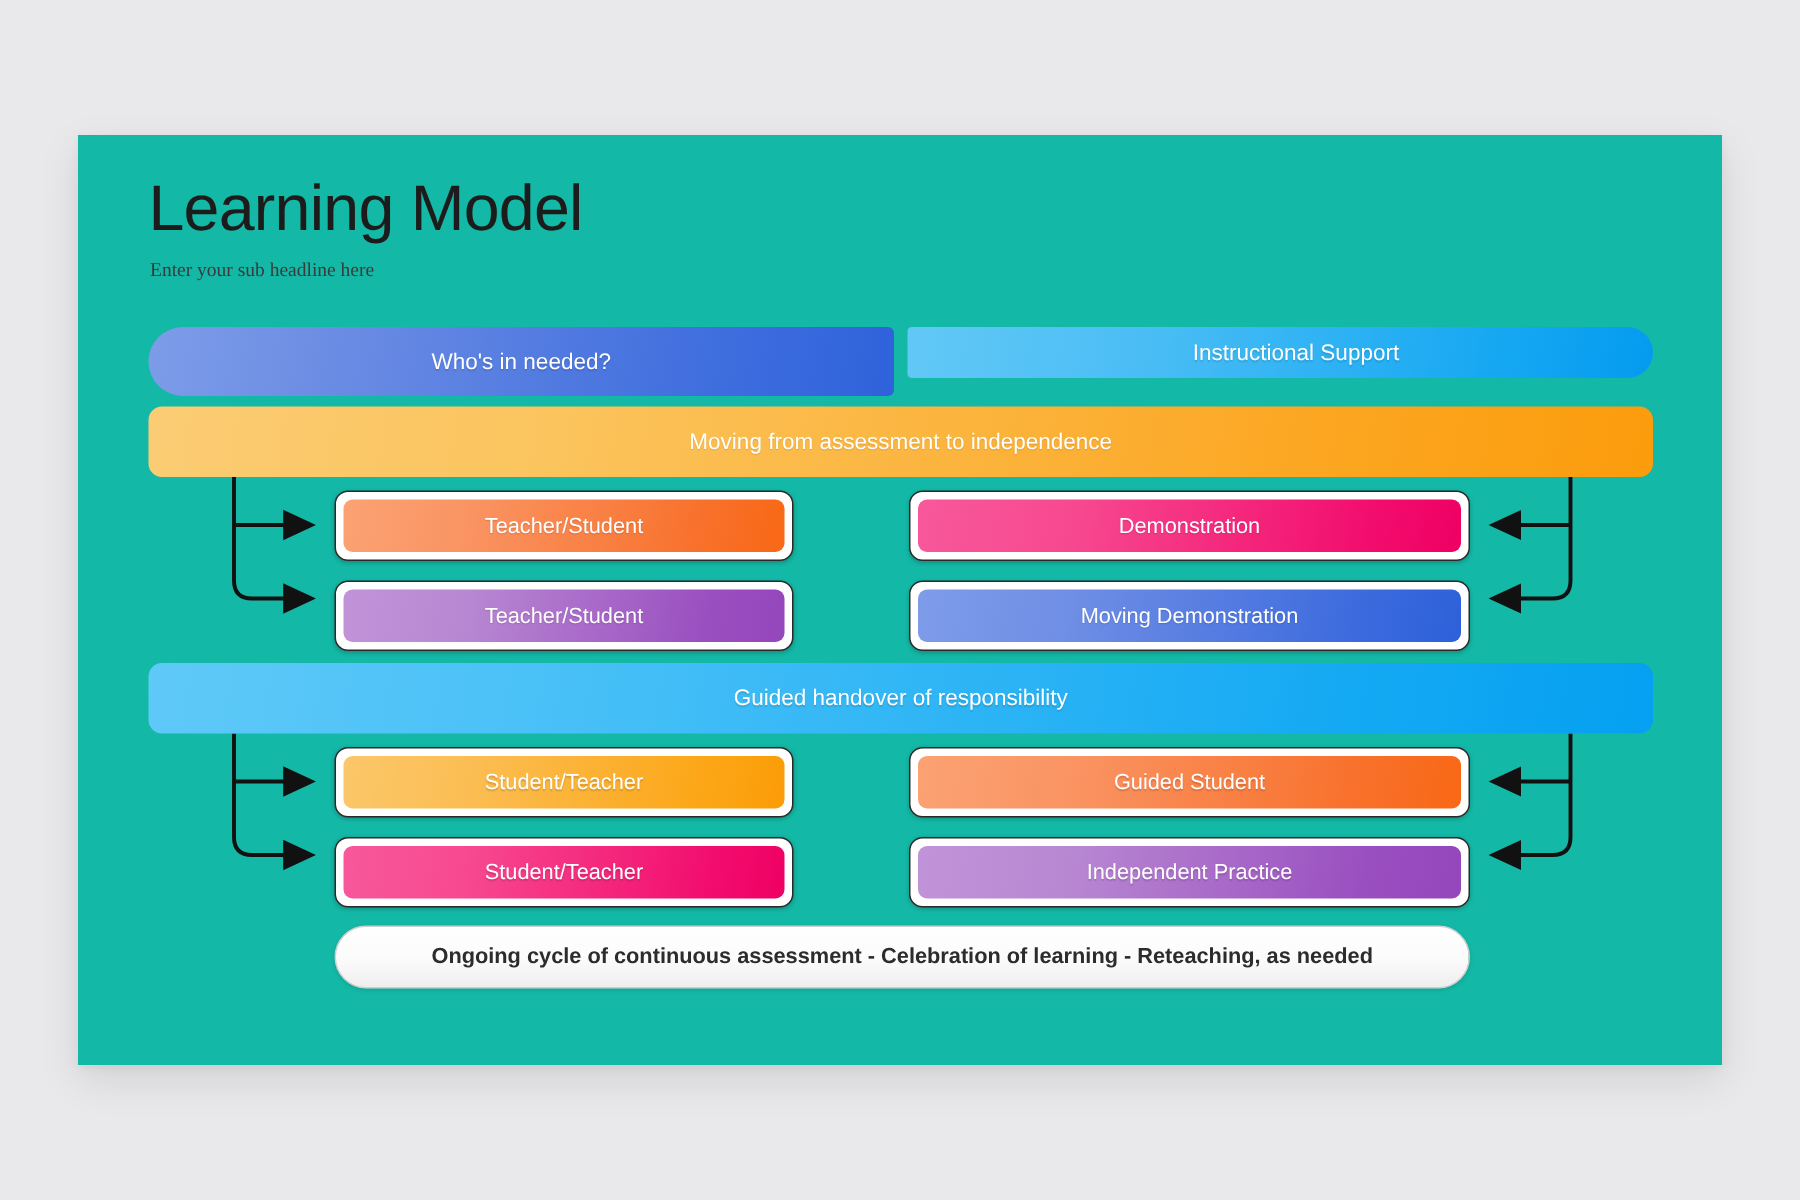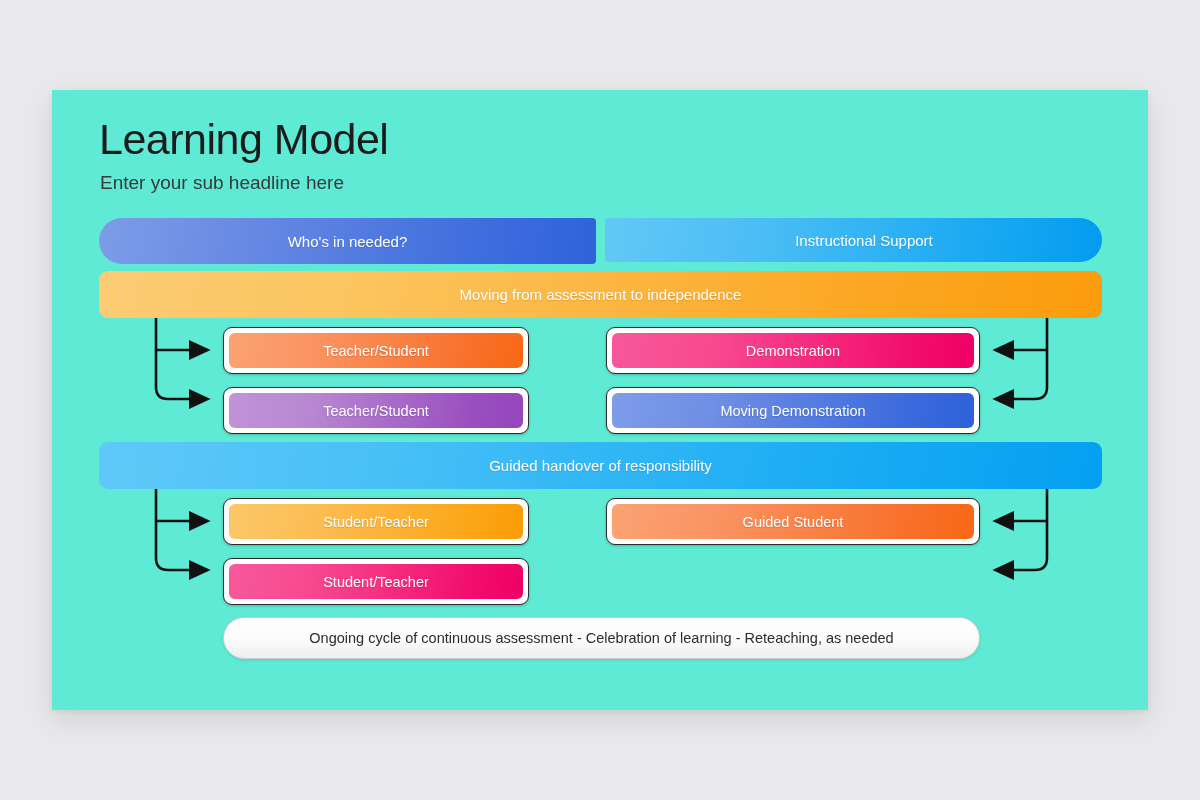--- a/index.html
+++ b/index.html
@@ -7,50 +7,51 @@
     width: 1200px; height: 800px;
     background: #e9e9eb;
     font-family: "Liberation Sans", sans-serif;
     overflow: hidden;
   }
 
   .slide {
     position: absolute;
     left: 52px; top: 90px;
     width: 1096px; height: 620px;
-    background: #5eead4;
+    background: #14b8a6;
     box-shadow: 0 10px 26px rgba(0,0,0,0.10), 0 2px 6px rgba(0,0,0,0.05);
   }
 
   .title {
     position: absolute; left: 47px; top: 25px;
     font-size: 43px; font-weight: 400; color: #1c1c1c;
     letter-spacing: -0.5px; white-space: nowrap;
   }
   .subtitle {
     position: absolute; left: 48px; top: 82px;
-    font-size: 19px; font-weight: 400; color: #3a3a3a;
+    font-size: 13px; font-weight: 400; color: #3a3a3a;
     white-space: nowrap;
+    font-family: Liberation Serif, serif;
   }
 
   
   .banner {
     position: absolute;
     display: flex; align-items: center; justify-content: center;
     color: #ffffff; font-size: 15px; font-weight: 400;
     text-shadow: 0 1px 1px rgba(0,0,0,0.13);
     white-space: nowrap;
   }
   .banner-left {
     left: 47px; top: 128px; width: 497px; height: 46px;
     border-radius: 23px 4px 4px 23px;
     background: linear-gradient(100deg, #7d9ce8 0%, #6e8ee4 22%, #3f6ede 75%, #2f62db 100%);
   }
   .banner-right {
-    left: 553px; top: 128px; width: 497px; height: 44px;
+    left: 553px; top: 128px; width: 497px; height: 34px;
     border-radius: 4px 23px 23px 4px;
     background: linear-gradient(100deg, #62c8f6 0%, #4cbef5 30%, #15a7f2 80%, #049bef 100%);
     padding-left: 21px;
   }
   .banner-wide {
     left: 47px; top: 181px; width: 1003px; height: 47px;
     border-radius: 9px;
   }
   .banner-orange {
     background: linear-gradient(100deg, #fbcc74 0%, #fbc55f 25%, #fca621 78%, #fb9c0c 100%);
@@ -92,21 +93,21 @@
   .g-amber        { background: linear-gradient(100deg, #fbc76a 0%, #fbbe54 28%, #fca616 82%, #fb9c06 100%); }
 
   
   .bottom-pill {
     position: absolute;
     left: 171px; top: 527px; width: 757px; height: 42px;
     border-radius: 21px;
     background: linear-gradient(180deg, #ffffff 0%, #fbfbfb 55%, #eeeeee 100%);
     border: 1px solid #cfcfcf;
     display: flex; align-items: center; justify-content: center;
-    font-size: 14.5px; font-weight: 400; color: #2c2c2c;
+    font-size: 14.5px; font-weight: 700; color: #2c2c2c;
     white-space: nowrap;
     box-shadow: 0 1px 3px rgba(0,0,0,0.13);
   }
 
   
   .connectors { position: absolute; left: 0; top: 0; width: 1096px; height: 620px; pointer-events: none; }
 </style>
 </head>
 <body>
 
@@ -164,16 +165,19 @@
   <div class="card col-l r3">
     <div class="card-fill g-amber">Student/Teacher</div>
   </div>
   <div class="card col-r r3">
     <div class="card-fill g-orange-light">Guided Student</div>
   </div>
 
   <div class="card col-l r4">
     <div class="card-fill g-pink">Student/Teacher</div>
   </div>
+  <div class="card col-r r4">
+    <div class="card-fill g-purple">Independent Practice</div>
+  </div>
 
   <div class="bottom-pill">Ongoing cycle of continuous assessment  - Celebration of learning - Reteaching, as needed</div>
 
 </div>
 
 </body></html>

